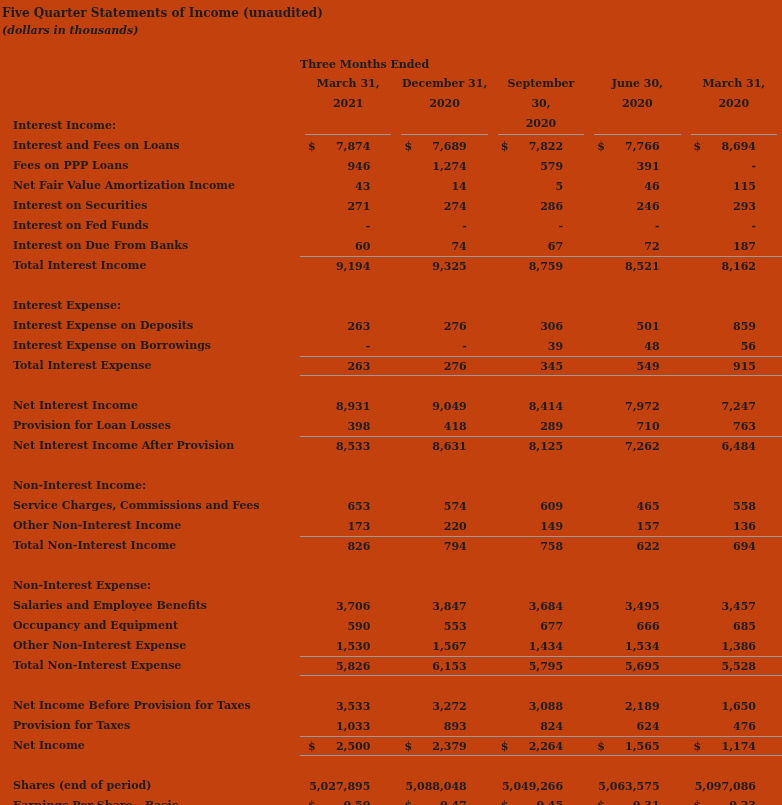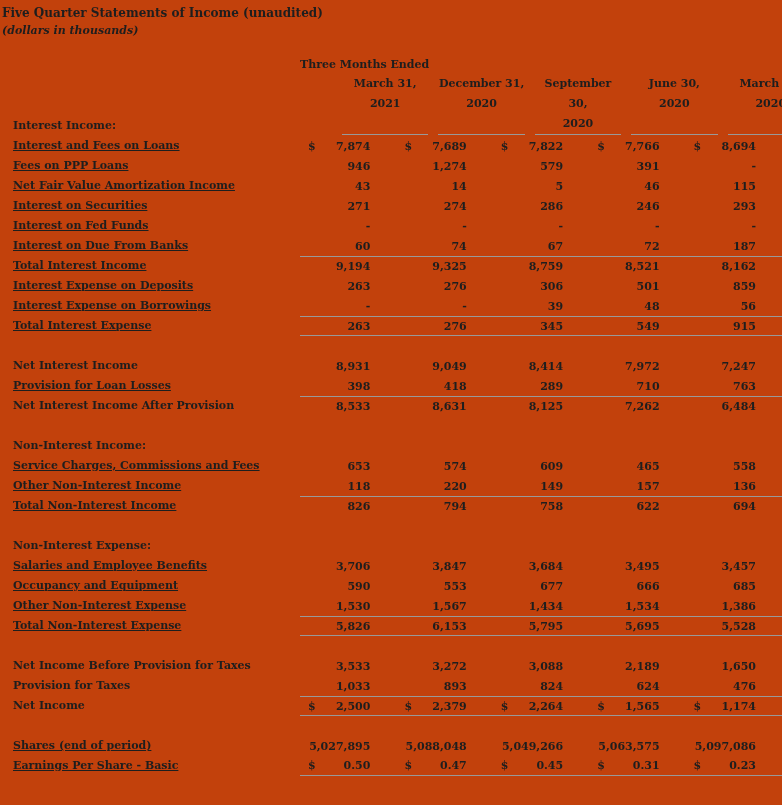--- a/index.html
+++ b/index.html
@@ -4,26 +4,26 @@
 <style>
   html,body{margin:0;padding:0;background:#000;}
   .page{
     position:relative;width:782px;height:805px;background:#c2410c;
     color:#1e1e1e;font-family:"DejaVu Serif",serif;font-weight:bold;
     font-size:11px;overflow:hidden;
   }
   .title{margin:4px 0 0 2px;font-size:12px;height:18px;line-height:18px;}
   .subtitle{margin-left:2px;font-style:italic;height:18px;line-height:18px;}
   .period-header{margin-left:300px;width:482px;text-align:left;height:18px;line-height:18px;margin-top:16px;}
-  .cols-row{display:grid;grid-template-columns:300px repeat(5,96.4px);height:42px;margin-left:37px;}
+  .cols-row{display:grid;grid-template-columns:300px repeat(5,96.4px);height:42px;}
   .colhead{margin:0 5px;border-bottom:1px solid #999;text-align:center;line-height:20px;}
   .row{display:grid;grid-template-columns:300px repeat(5,96.4px);height:20px;align-items:stretch;}
   .row.gap{margin-top:20px;}
   .label{padding-left:13px;white-space:nowrap;line-height:20px;}
-  .label.ind{text-decoration:underline;}
+  .label.ind{}
   .val{position:relative;display:flex;justify-content:flex-end;align-items:center;padding-right:26px;}
   .val .cur{position:absolute;left:8px;}
   .row.rule-above .val{border-top:1px solid #999;}
   .row.rule-below .val{border-bottom:1px solid #999;}
 </style>
 </head>
 <body>
 
 <div class="page">
   <div class="title">Five Quarter Statements of Income (unaudited)</div>
@@ -180,20 +180,23 @@
         <div class="val">
           <span>8,759</span>
         </div>
         <div class="val">
           <span>8,521</span>
         </div>
         <div class="val">
           <span>8,162</span>
         </div>
       </div>
+      <div class="row gap">
+        <div class="label">Interest Expense:</div>
+      </div>
       <div class="row">
         <div class="label ind">Interest Expense on Deposits</div>
         <div class="val">
           <span>263</span>
         </div>
         <div class="val">
           <span>276</span>
         </div>
         <div class="val">
           <span>306</span>
@@ -312,21 +315,21 @@
         <div class="val">
           <span>465</span>
         </div>
         <div class="val">
           <span>558</span>
         </div>
       </div>
       <div class="row">
         <div class="label ind">Other Non-Interest Income</div>
         <div class="val">
-          <span>118</span>
+          <span>173</span>
         </div>
         <div class="val">
           <span>220</span>
         </div>
         <div class="val">
           <span>149</span>
         </div>
         <div class="val">
           <span>157</span>
         </div>

